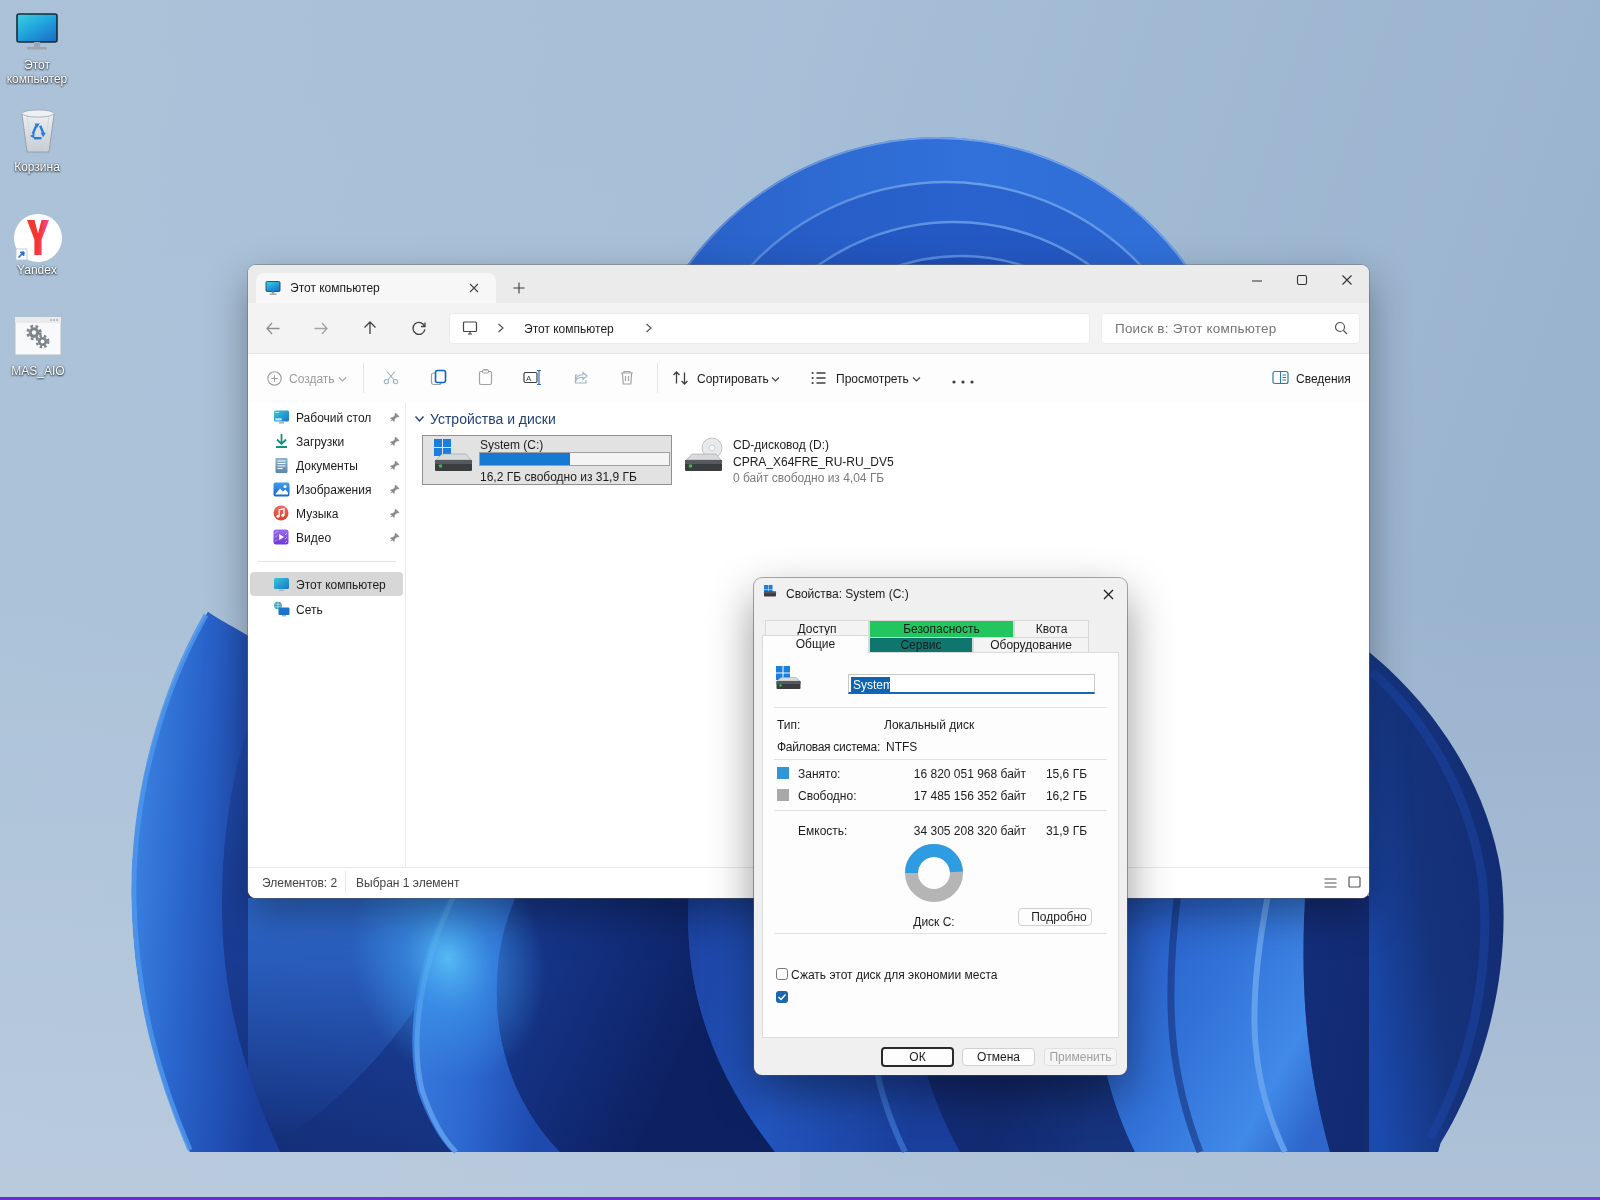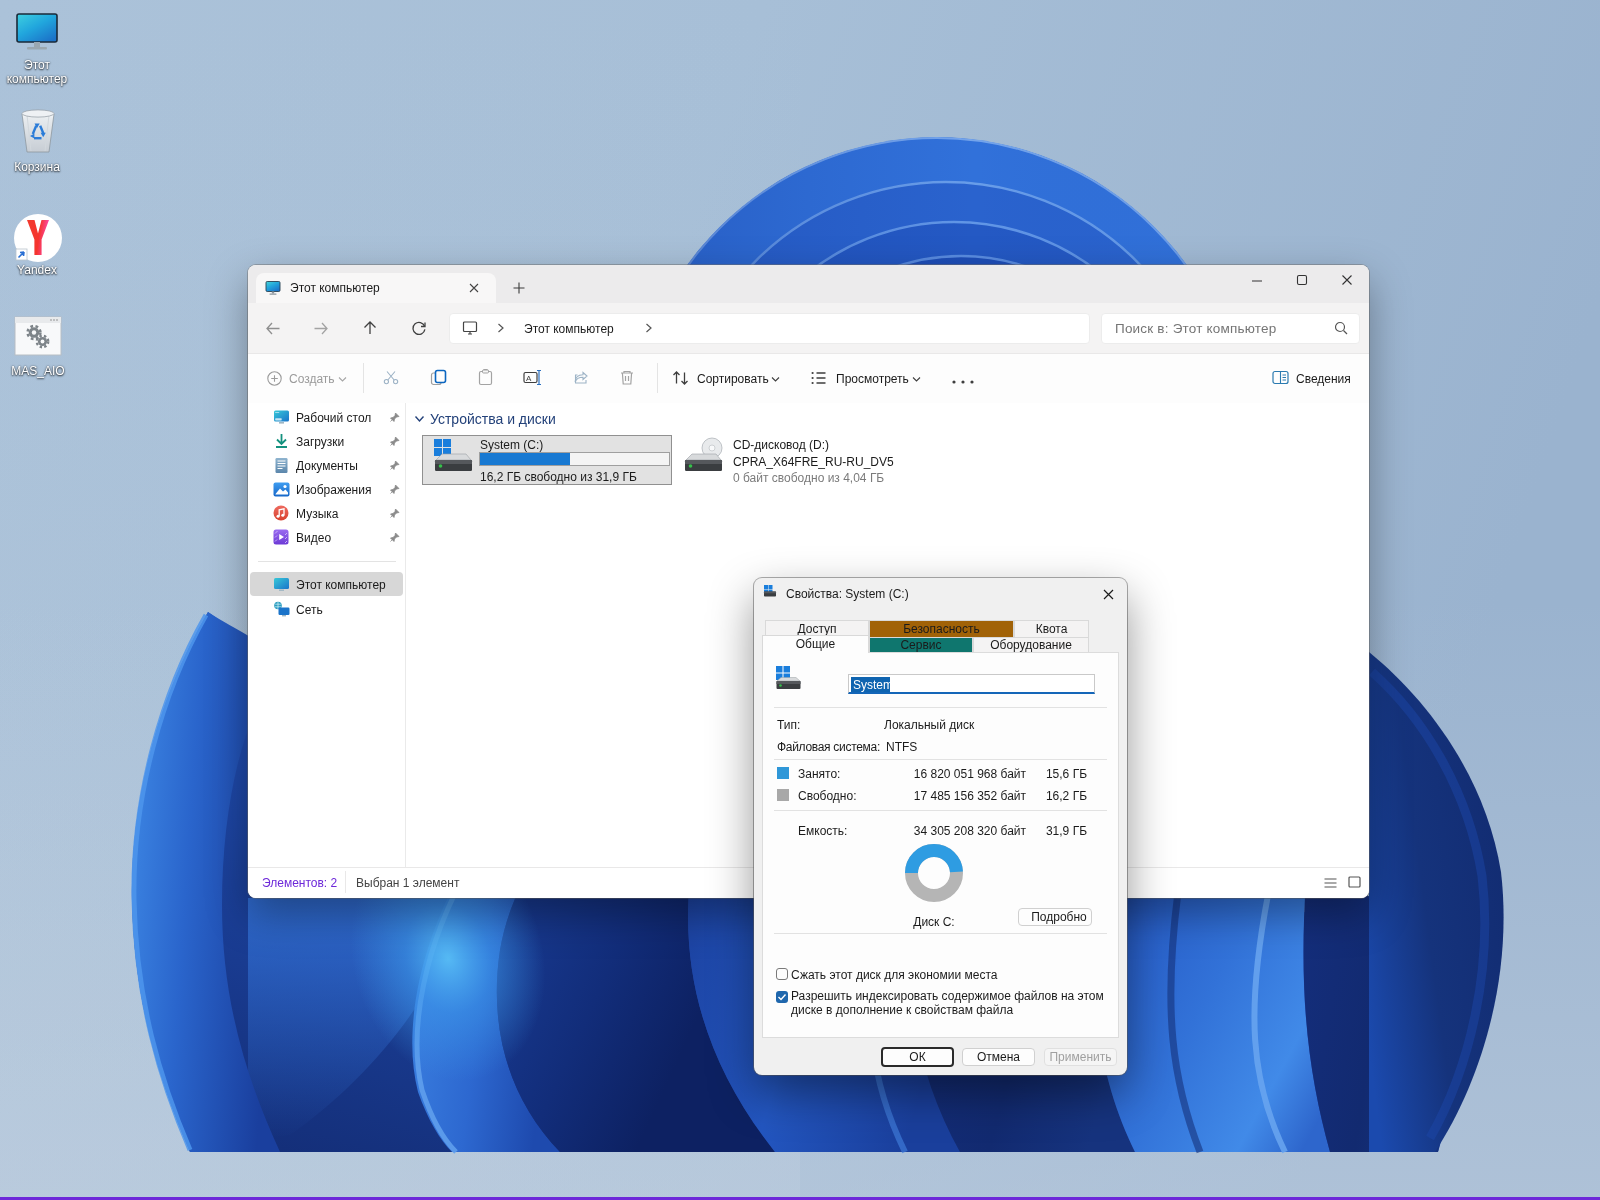--- a/index.html
+++ b/index.html
@@ -493,21 +493,21 @@
     <rect x="3" y="23" width="37" height="11" rx="1.2" fill="#3a3d40"></rect>
     <rect x="3" y="23" width="37" height="4" fill="#55585c"></rect>
     <circle cx="8.5" cy="29" r="1.8" fill="#35c04a"></circle>
     </svg>
   </div>
   <div class="abs" style="left:485px;top:173px;">CD-дисковод (D:)</div>
   <div class="abs" style="left:485px;top:190px;">CPRA_X64FRE_RU-RU_DV5</div>
   <div class="abs" style="left:485px;top:206px;color:#7b7b7b;">0 байт свободно из 4,04 ГБ</div>
 
   <div class="abs" style="left:0;top:602px;width:1121px;height:31px;background:#fff;border-top:1px solid #e9e8e8;box-sizing:border-box;"></div>
-  <div class="abs" style="left:14px;top:611px;color:#6d28d9;">Элементов: 2</div>
+  <div class="abs" style="left:14px;top:611px;color:#404040;">Элементов: 2</div>
   <div class="abs" style="left:97px;top:606px;width:1px;height:22px;background:#e9e8e8;"></div>
   <div class="abs" style="left:108px;top:611px;color:#444;">Выбран 1 элемент</div>
   <svg class="abs" style="left:1076px;top:613px;" width="13" height="10" viewBox="0 0 13 10" stroke="#555" stroke-width="1.2">
         <path d="M0.5,1 h12 M0.5,5 h12 M0.5,9 h12"></path>
       </svg>
   <svg class="abs" style="left:1100px;top:611px;" width="13" height="12" viewBox="0 0 13 12" fill="none" stroke="#555" stroke-width="1.2">
         <rect x="1" y="1" width="11" height="10" rx="1"></rect>
       </svg>
 </div>
 
@@ -522,21 +522,21 @@
     <rect x="1" y="6.5" width="12" height="5" rx="0.8" fill="#3a3d40"></rect>
     <rect x="1" y="6.5" width="12" height="1.8" fill="#55585c"></rect>
     </svg>
   </div>
   <div class="abs" style="left:32px;top:9px;">Свойства: System (C:)</div>
   <svg class="abs" style="left:349px;top:11px;" width="11" height="11" viewBox="0 0 11 11">
         <path d="M1,1 L10,10 M10,1 L1,10" stroke="#1b1b1b" stroke-width="1.2"></path>
       </svg>
 
   <div class="abs" style="left:11px;top:42px;width:104px;height:17px;background:#f4f3f3;border:1px solid #d9d9d9;border-bottom:none;box-sizing:border-box;text-align:center;line-height:16px;">Доступ</div>
-  <div class="abs" style="left:115px;top:42px;width:145px;height:17px;background:#a16207;border:1px solid #d9d9d9;border-bottom:none;box-sizing:border-box;text-align:center;line-height:16px;">Безопасность</div>
+  <div class="abs" style="left:115px;top:42px;width:145px;height:17px;background:#22c55e;border:1px solid #d9d9d9;border-bottom:none;box-sizing:border-box;text-align:center;line-height:16px;">Безопасность</div>
   <div class="abs" style="left:260px;top:42px;width:75px;height:17px;background:#f4f3f3;border:1px solid #d9d9d9;border-bottom:none;box-sizing:border-box;text-align:center;line-height:16px;">Квота</div>
   <div class="abs" style="left:115px;top:59px;width:104px;height:16px;background:#0f766e;border:1px solid #d9d9d9;border-bottom:none;box-sizing:border-box;text-align:center;line-height:15px;">Сервис</div>
   <div class="abs" style="left:219px;top:59px;width:116px;height:16px;background:#f4f3f3;border:1px solid #d9d9d9;border-bottom:none;box-sizing:border-box;text-align:center;line-height:15px;">Оборудование</div>
 
   <div class="abs" style="left:8px;top:74px;width:357px;height:386px;background:#fdfdfd;border:1px solid #dcdcdc;box-sizing:border-box;"></div>
   <div class="abs" style="left:8px;top:57px;width:107px;height:18px;background:#fdfdfd;border:1px solid #d9d9d9;border-bottom:none;box-sizing:border-box;text-align:center;line-height:17px;z-index:3;">Общие</div>
 
   <div class="abs" style="left:21px;top:87px;width:27px;height:27px;">
     <svg width="27" height="27" viewBox="0 0 27 27">
     <rect x="1" y="1" width="6.5" height="6.5" fill="#1a7edc"></rect>
@@ -579,21 +579,20 @@
   <div class="abs" style="left:152px;top:337px;width:56px;text-align:center;">Диск C:</div>
   <div class="abs" style="left:264px;top:330px;width:74px;height:18px;background:#fdfdfd;border:1px solid #d0d0d0;border-radius:4px;box-sizing:border-box;text-align:center;line-height:16px;padding-left:8px;">Подробно</div>
   <div class="abs" style="left:20px;top:355px;width:333px;height:1px;background:#e2e2e2;"></div>
   <div class="abs" style="left:22px;top:390px;width:12px;height:12px;background:#fdfdfd;border:1px solid #7a7a7a;border-radius:3px;box-sizing:border-box;"></div>
   <div class="abs" style="left:37px;top:390px;">Сжать этот диск для экономии места</div>
   <div class="abs" style="left:22px;top:413px;width:12px;height:12px;background:#1f67ad;border-radius:3px;">
     <svg width="12" height="12" viewBox="0 0 12 12">
           <path d="M2.5,6 L5,8.5 L9.5,3.5" stroke="#fff" stroke-width="1.4" fill="none"></path>
         </svg>
   </div>
-  <div class="abs" style="left:37px;top:412px;line-height:13.5px;">Разрешить индексировать содержимое файлов на этом<br>диске в дополнение к свойствам файла</div>
 
   <div class="abs" style="left:127px;top:469px;width:73px;height:20px;background:#fdfdfd;border:2px solid #2a2a2a;border-radius:4px;box-sizing:border-box;text-align:center;line-height:16px;">ОК</div>
   <div class="abs" style="left:208px;top:470px;width:73px;height:18px;background:#fdfdfd;border:1px solid #d0d0d0;border-radius:4px;box-sizing:border-box;text-align:center;line-height:16px;">Отмена</div>
   <div class="abs" style="left:290px;top:470px;width:73px;height:18px;background:#f5f5f5;border:1px solid #e0e0e0;border-radius:4px;box-sizing:border-box;text-align:center;line-height:16px;color:#a0a0a0;">Применить</div>
 </div>
 
 <div class="abs" style="left:0;top:1152px;width:1600px;height:48px;background:#eff1f4;border-top:4px solid #6d28d9;box-sizing:border-box;margin-top:45px;">
 
   <div class="abs" style="left:767px;top:13px;width:23px;height:23px;">
     <svg width="23" height="23" viewBox="0 0 23 23">

